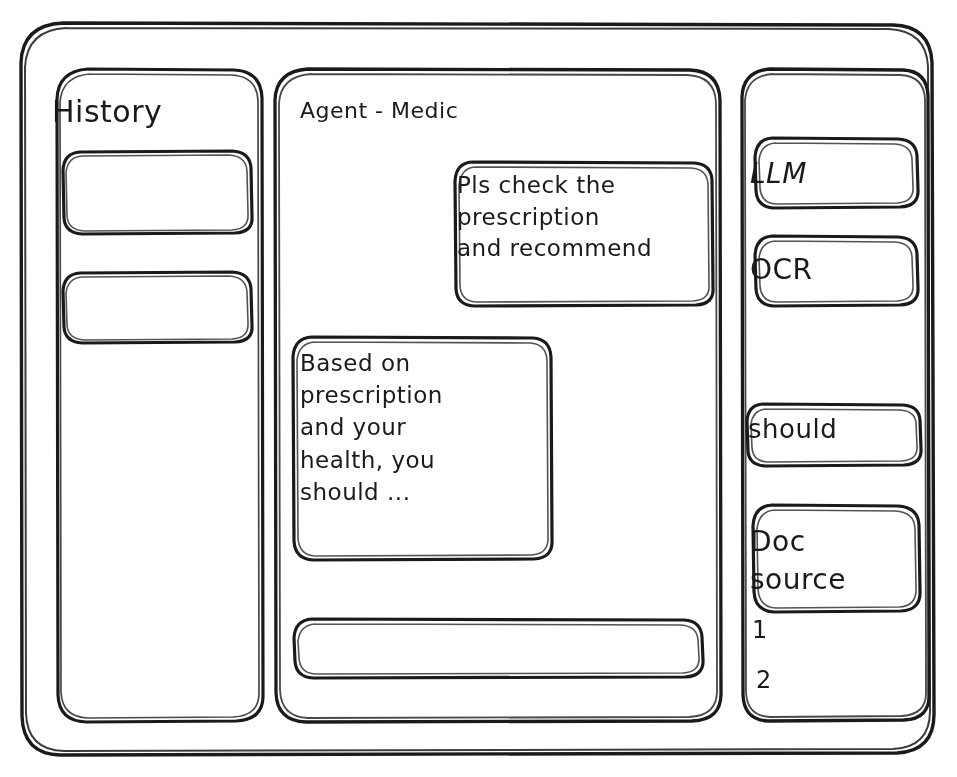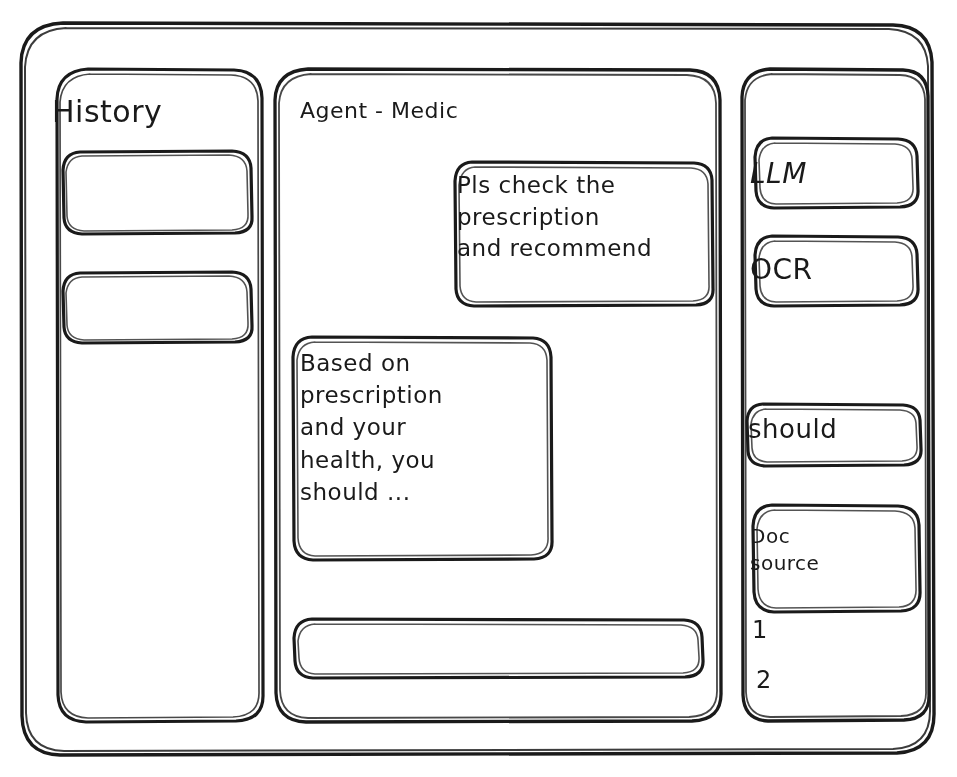--- a/index.html
+++ b/index.html
@@ -46,21 +46,21 @@
   
   #history-title   { left: 52px;  top: 94px;  width: 200px; font-size: 30px; }
   #agent-title     { left: 300px; top: 98px;  width: 400px; font-size: 22px; }
 
   #user-msg        { left: 457px; top: 170px; width: 250px; font-size: 23px; line-height: 1.38; }
   #assistant-msg   { left: 300px; top: 347px; width: 240px; font-size: 23px; line-height: 1.40; }
 
   #llm-label       { left: 750px; top: 157px; width: 165px; font-size: 28px; }
   #ocr-label       { left: 750px; top: 253px; width: 165px; font-size: 28px; }
   #params-label    { left: 748px; top: 414px; width: 168px; font-size: 26px; }
-  #doc-label       { left: 750px; top: 523px; width: 165px; font-size: 20px; line-height: 1.35; }
+  #doc-label       { left: 750px; top: 523px; width: 165px; font-size: 28px; line-height: 1.35; }
 
   #doc-item-1      { left: 752px; top: 616px; width: 40px; font-size: 24px; text-align: left; }
   #doc-item-2      { left: 756px; top: 666px; width: 40px; font-size: 24px; text-align: left; }
 </style>
 </head>
 <body>
 
 <div id="stage">
 
   <svg id="sketch" viewBox="0 0 957 777">

